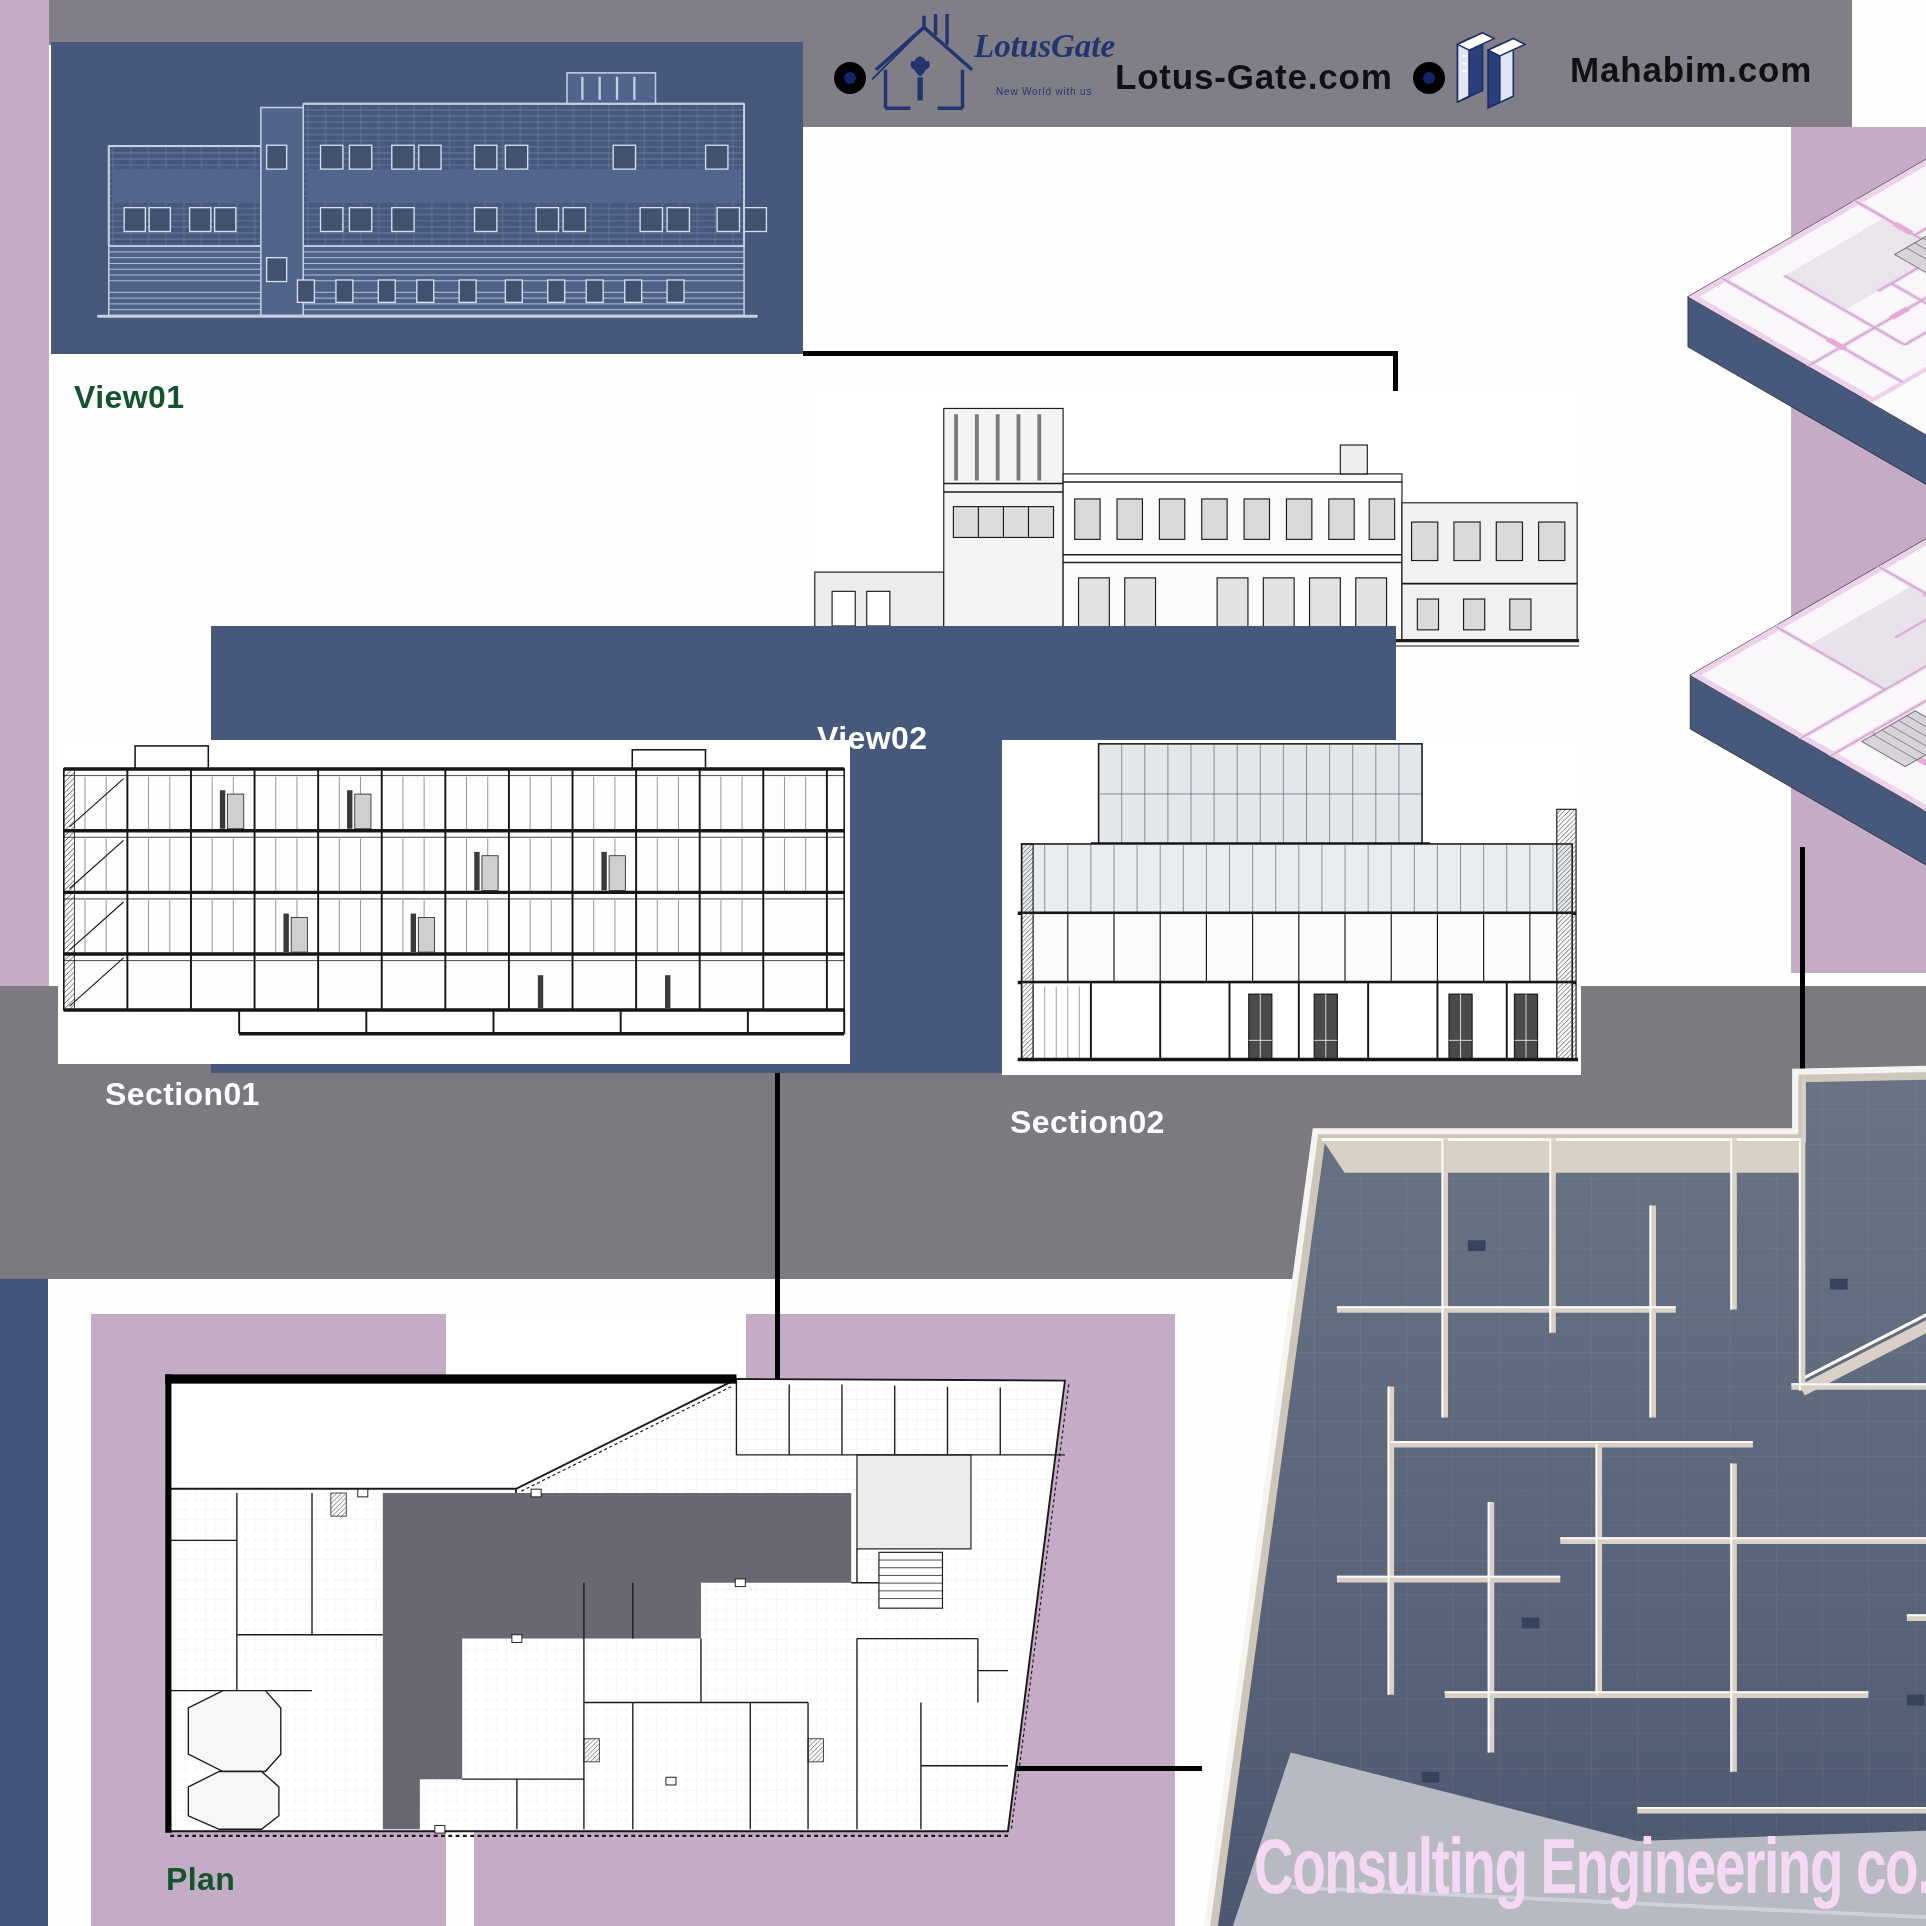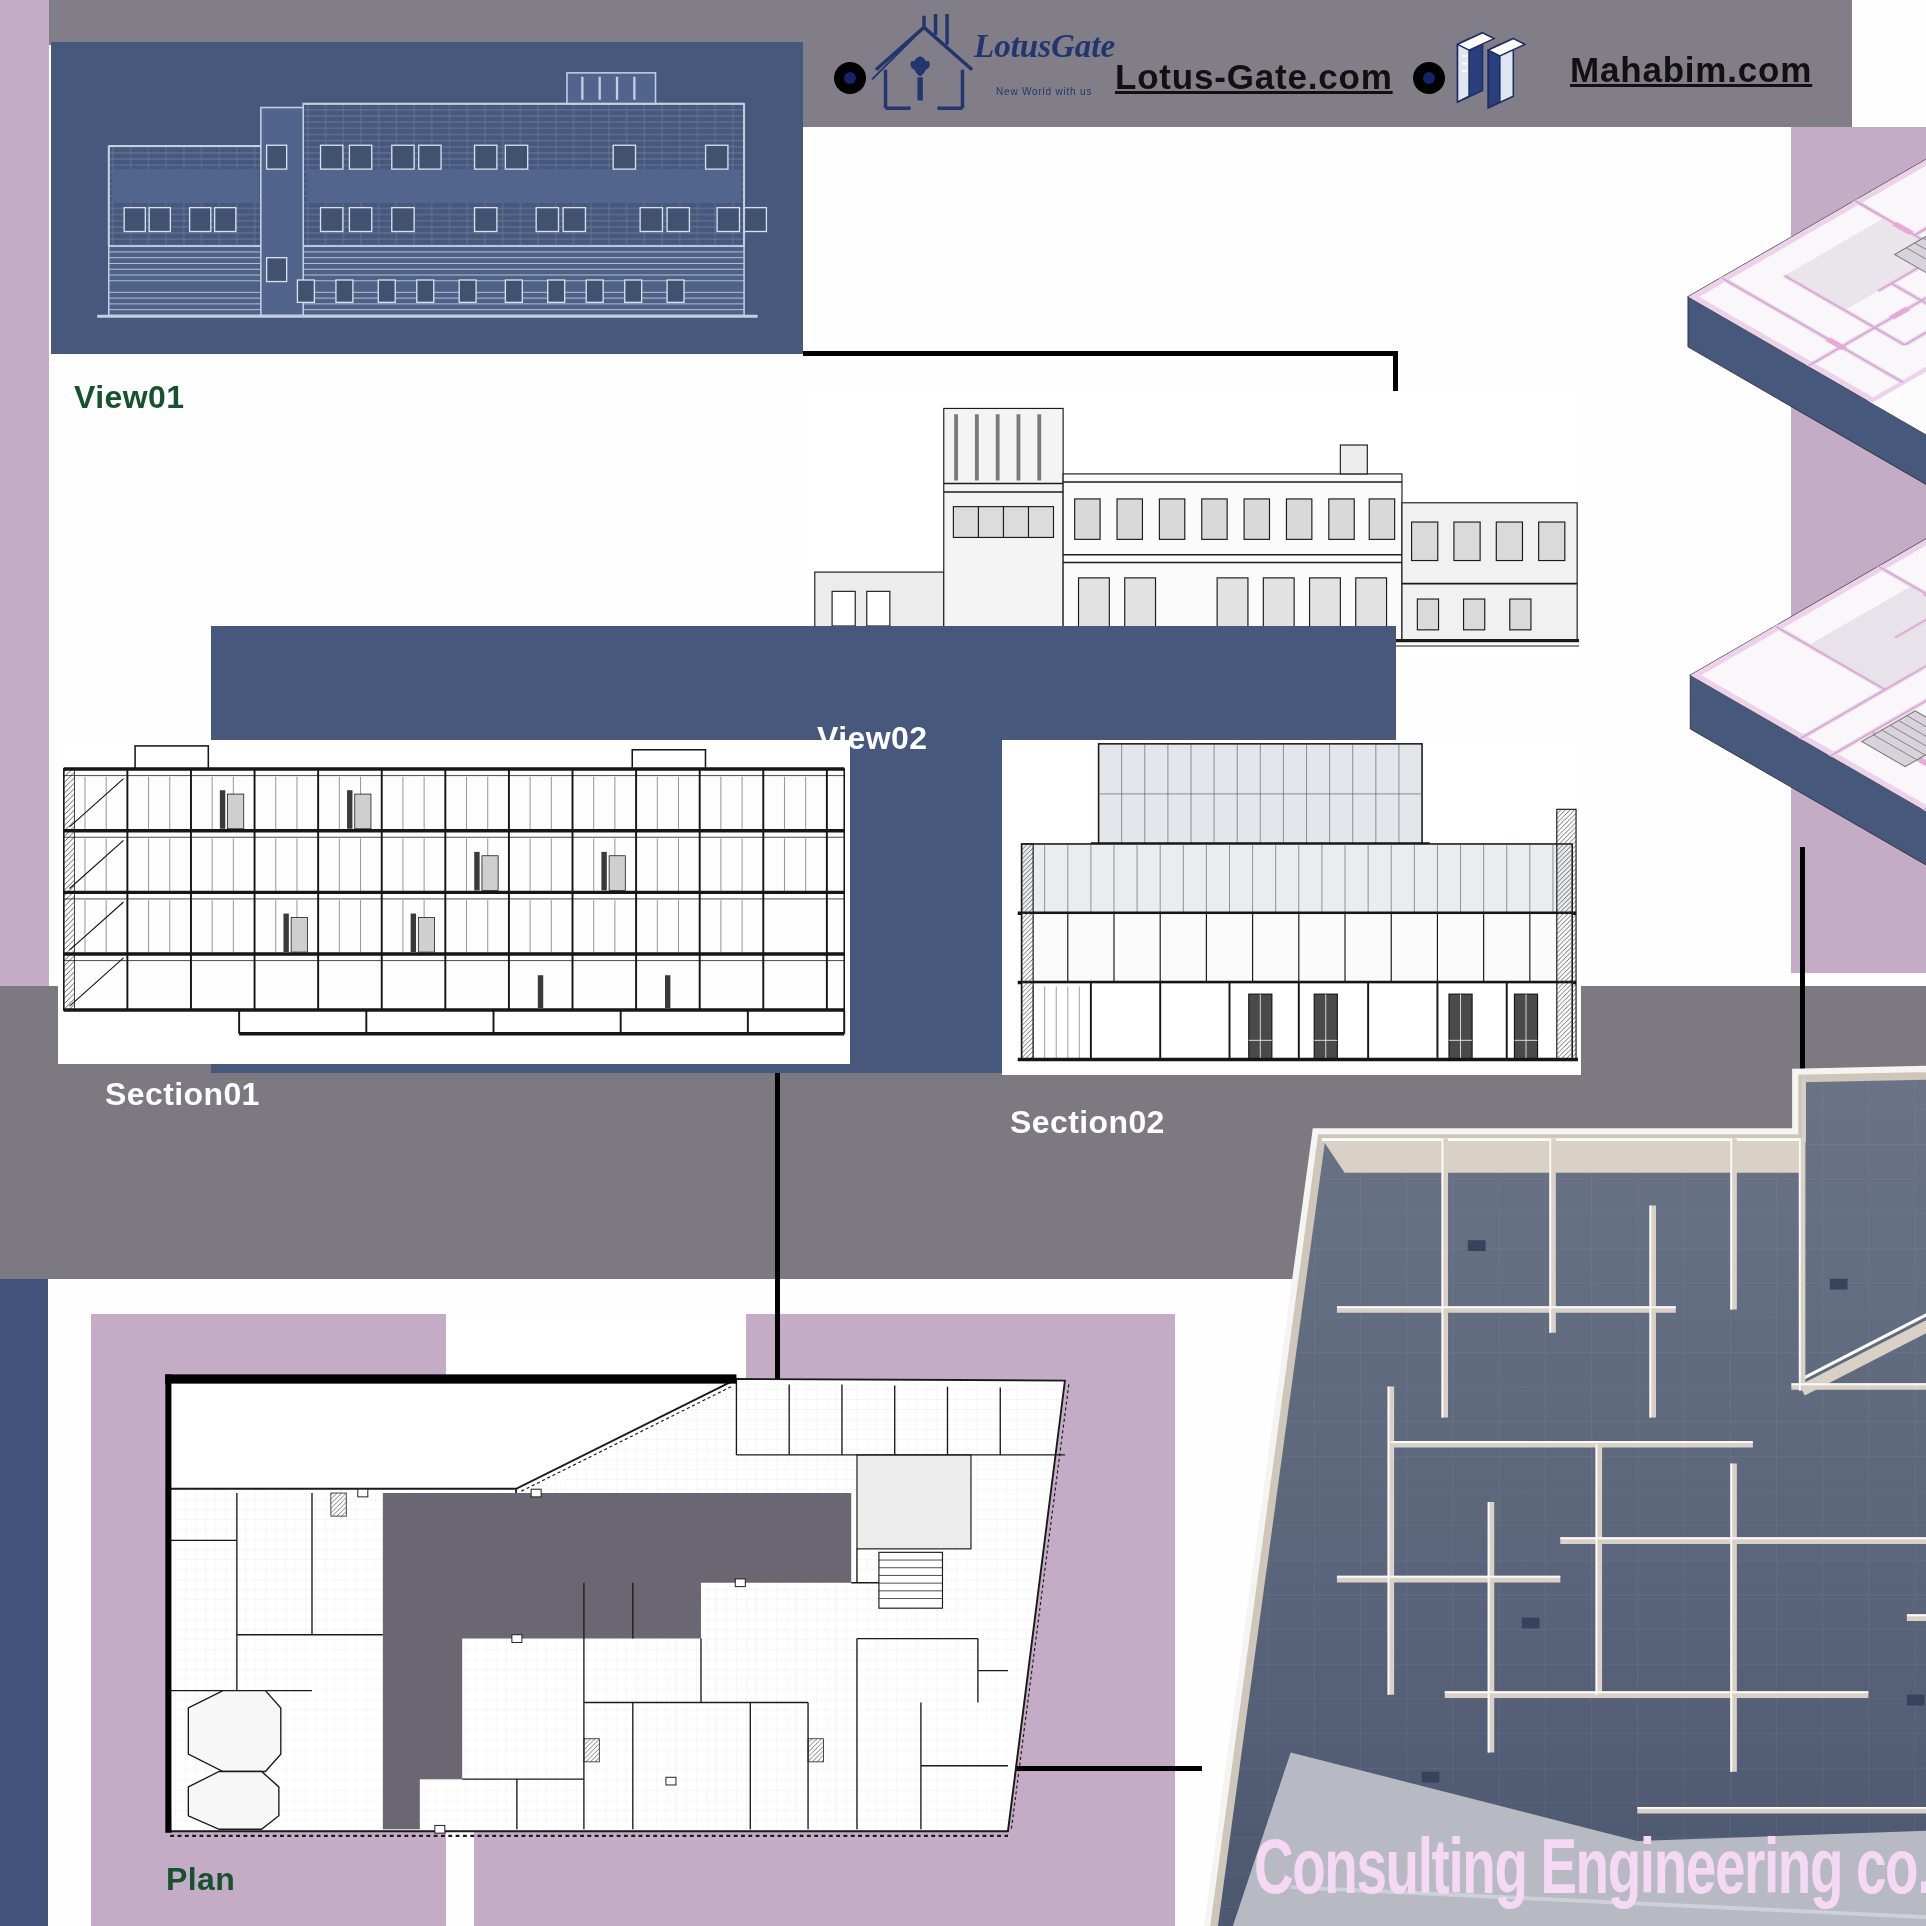--- a/index.html
+++ b/index.html
@@ -11,21 +11,21 @@
   .hgray{background:#827e87;}
   .slate{background:#41537a;}
   .panelblue{background:#46587c;}
   .black{background:#000;}
   .white{background:#fff;}
   .lbl{font-weight:bold;font-size:32px;letter-spacing:0.4px;}
   .lbl.dark{color:#14532d;}
   .lbl.light{color:#fff;text-align:right;}
   .company{color:#f5d8f3;font-weight:bold;font-size:59px;letter-spacing:-1.5px;white-space:nowrap;
            transform:scale(0.93,1.32);transform-origin:left bottom;}
-  .domain{color:#111;font-weight:bold;font-size:35px;letter-spacing:0.8px;white-space:nowrap;text-decoration:underline;}
+  .domain{color:#111;font-weight:bold;font-size:35px;letter-spacing:0.8px;white-space:nowrap;}
   .script{color:#23356f;font-family:"Liberation Serif",serif;font-style:italic;font-weight:bold;
           font-size:33px;white-space:nowrap;}
   .tagline{color:#23356f;font-size:10px;letter-spacing:0.8px;white-space:nowrap;}
   .bullet{border-radius:50%;}
   svg{display:block;}
 </style>
 </head>
 <body>
 
 <div class="stage">

